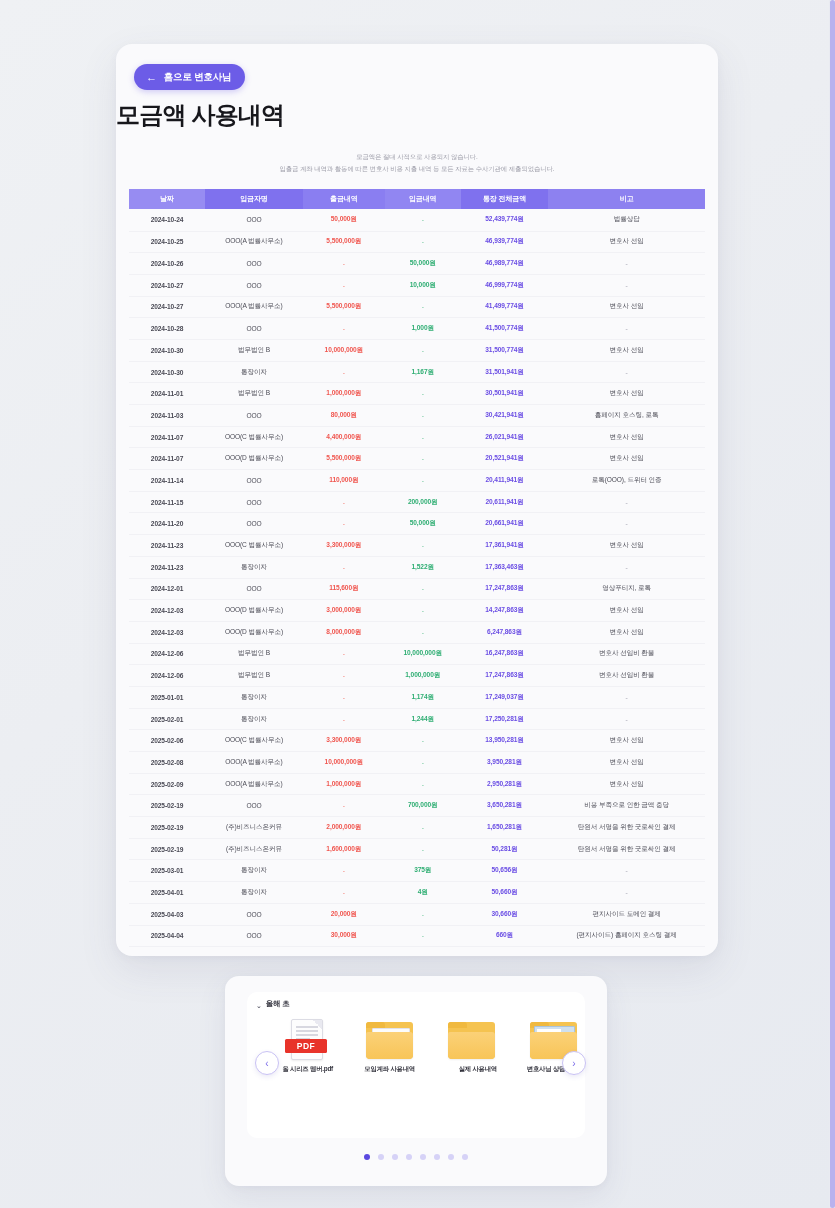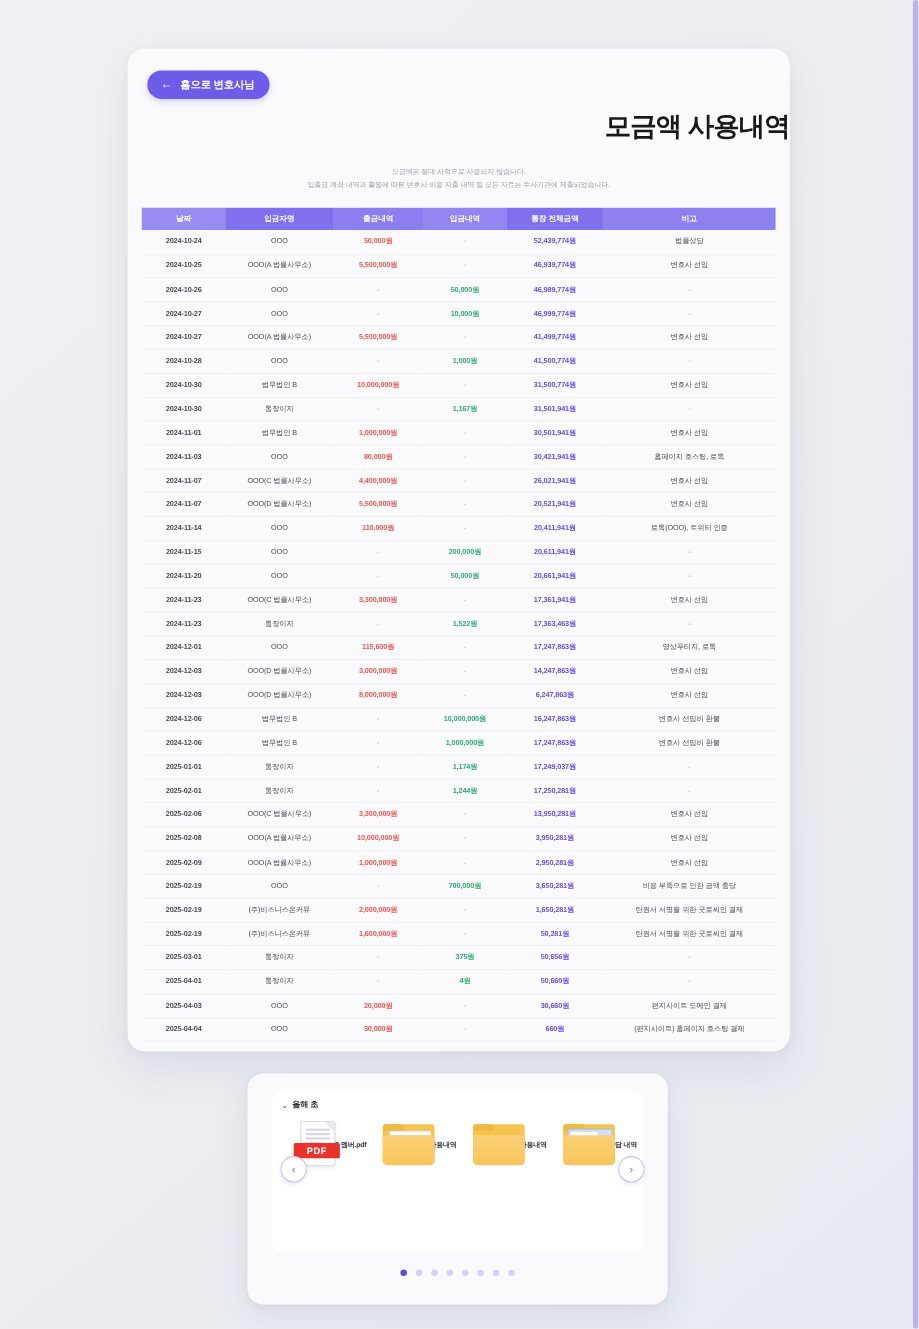--- a/index.html
+++ b/index.html
@@ -48,21 +48,21 @@
     font-size: 9.5px; font-weight: 700;
     font-family: "Liberation Sans", sans-serif;
     cursor: pointer;
     box-shadow: 0 2px 6px rgba(108,92,231,0.30);
     letter-spacing: -0.2px;
   }
   .back-button .arrow { font-size: 11px; line-height: 1; display:inline-block; }
 
   .page-title {
     margin-top: 55px;
-    text-align: right;
+    text-align: left;
     font-size: 24px;
     font-weight: 700;
     color: #17171c;
     letter-spacing: -0.8px;
   }
 
   .subtitle-block {
     margin-top: 20px;
     text-align: center;
   }
@@ -147,21 +147,21 @@
   }
   .chev { font-size: 7px; color: #5b5b6b; line-height: 1; }
 
   .file-row {
     position: absolute;
     left: 16px; top: 26px;
     display: flex; gap: 12px;
   }
   .file-item {
     width: 70px;
-    display: flex; flex-direction: row; align-items: center;
+    display: flex; flex-direction: column; align-items: flex-end;
     cursor: pointer;
   }
   .file-icon { width: 52px; height: 44px; position: relative; }
   .file-label {
     margin-top: 3px;
     font-size: 6.4px; font-weight: 600; color: #33333d;
     letter-spacing: -0.25px; white-space: nowrap;
   }
 
   

